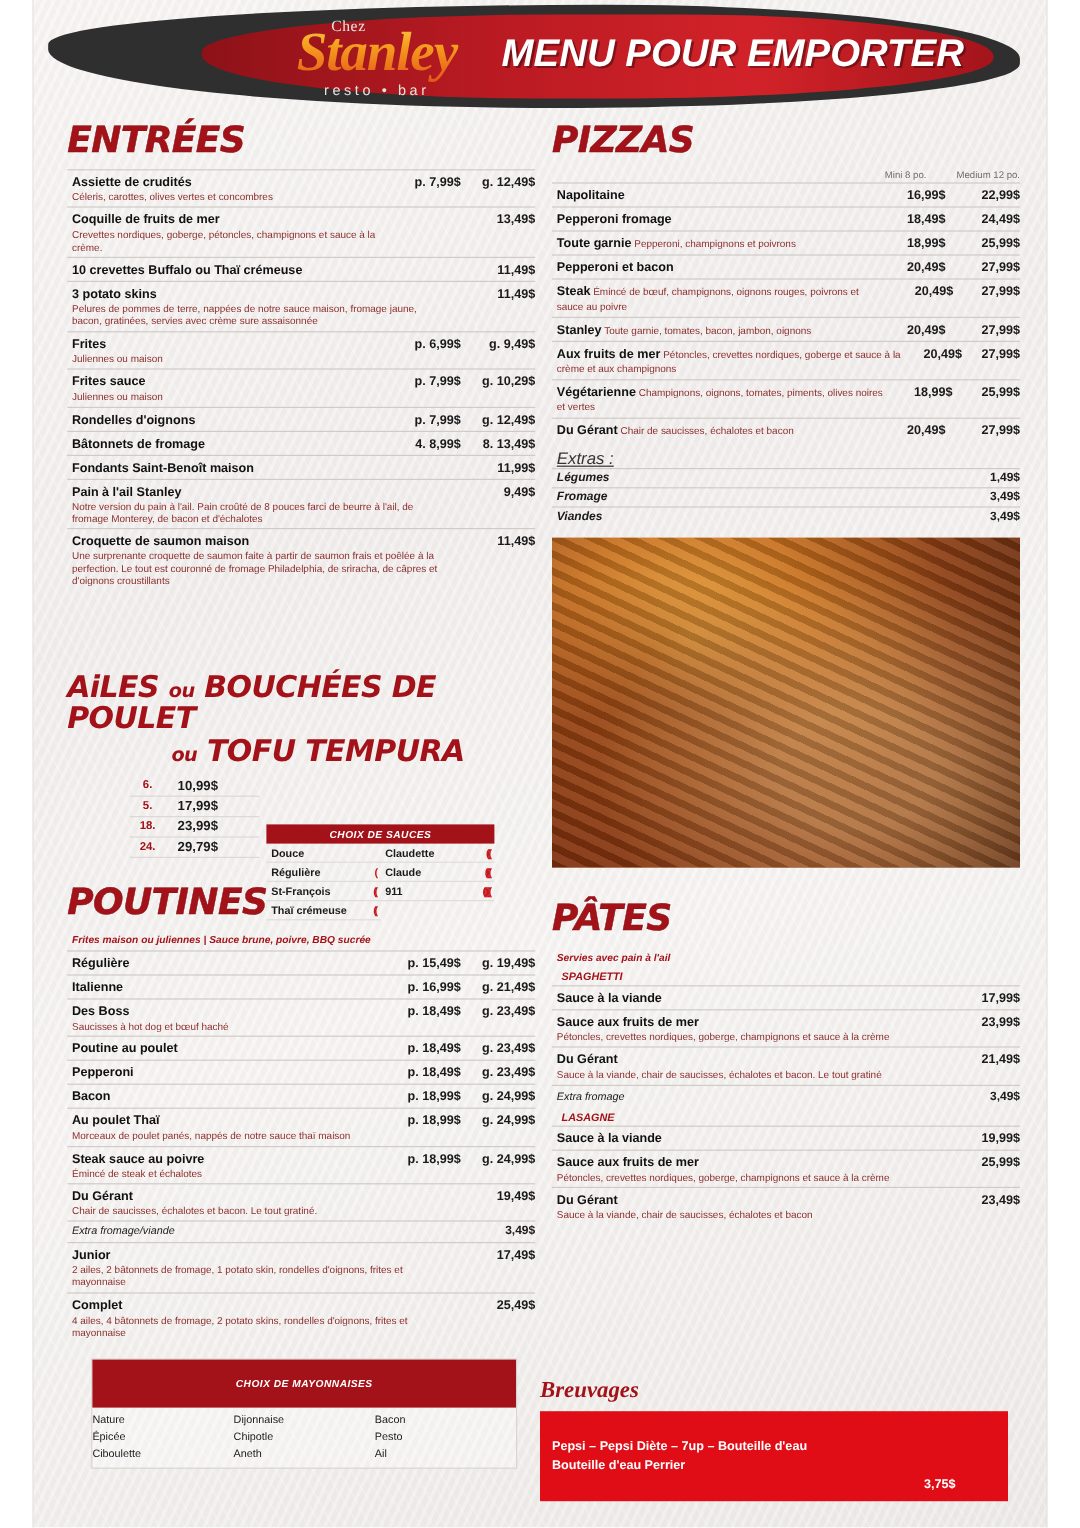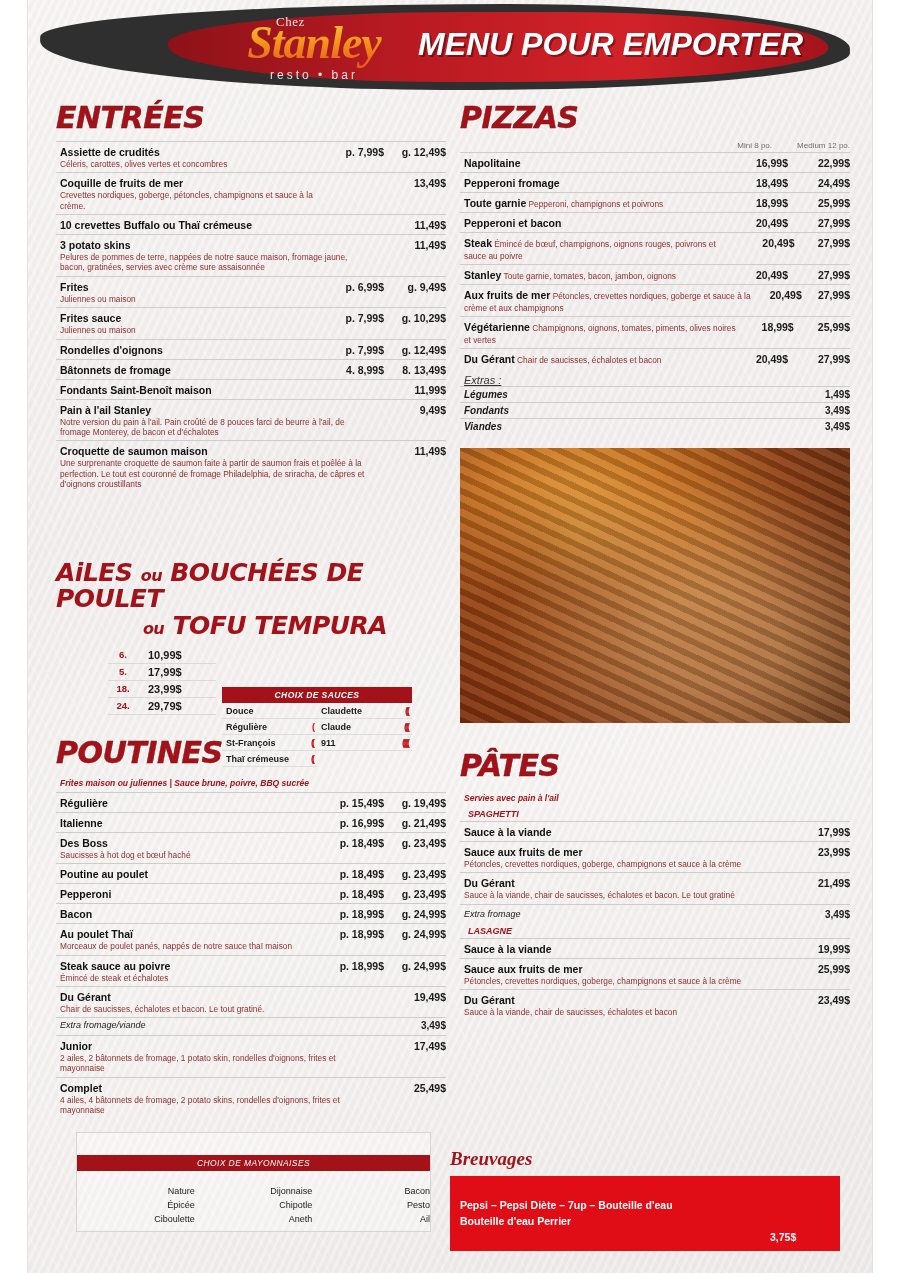--- a/index.html
+++ b/index.html
@@ -106,21 +106,21 @@
   }
   .row .p1 { width: 62px; }
   .row .p2 { width: 62px; }
   .row .single { width: 70px; font-size: 10.5px; font-weight: bold; text-align: right; white-space: nowrap; }
 
   
   .pizza-head { display:flex; justify-content:flex-end; font-size: 8px; color:#6d6d6d; padding-bottom:2px;}
   .pizza-head span { width: 78px; text-align:right; }
 
   
-  .extras-label { font-size: 11px; font-style: italic; color:#333; margin-top:6px; padding-left:4px;text-decoration:underline;}
+  .extras-label { font-size: 14px; font-style: italic; color:#333; margin-top:6px; padding-left:4px;text-decoration:underline;}
   .exrow { display:flex; border-top:1px solid #cfcbc8; padding: 2px 0; }
   .exrow .nm { flex:1; font-size: 10px; font-weight: bold; font-style: italic; padding-left:4px;}
   .exrow .pr { font-size: 10px; font-weight: bold; text-align:right; width: 70px;}
 
   
   .ailes { position:absolute; left: 28px; top: 560px; width: 400px; }
   .ailes h2 {
     margin:0; font-family:"DejaVu Sans", sans-serif; font-weight:bold; font-style:italic;
     font-size: 25px; color:#a31219; letter-spacing:-0.5px; line-height:1.05;
   }
@@ -164,22 +164,22 @@
   }
 
   
   .poutines { position:absolute; left: 28px; top: 735px; width: 390px; }
   .poutines .sub {
     font-size: 8.5px; font-style: italic; font-weight:bold; color:#a31219; padding:2px 0 4px 4px;
   }
   
   .tour { position:absolute; left: 28px; top: 1035px; width: 390px; }
   .mayo { margin-top: 14px; width: 355px; margin-left: 20px; border:1px solid #d8d4d1; background: rgba(255,255,255,.35);}
-  .mayo-head { background:#a31219; color:#fff; text-align:center; font-size: 8.5px; font-weight:normal; font-style:italic; padding:3px 0; letter-spacing:.4px;margin-top:22px;}
-  .mayo-grid { display:flex; text-align:right; padding: 3px 0 5px 0; margin-top: 10px;}
+  .mayo-head { background:#a31219; color:#fff; text-align:center; font-size: 8.5px; font-weight:bold; font-style:italic; padding:15px 0; letter-spacing:.4px;}
+  .mayo-grid { display:flex; text-align:left; padding: 3px 0 5px 0;}
   .mayo-grid div { flex:1; }
   .mayo-grid span { display:block; font-size: 9px; padding: 2px 0; }
 
   
   .pates { position:absolute; left: 432px; top: 748px; width: 390px; }
   .pates .servies { font-size: 8.5px; font-style:italic; font-weight:bold; color:#a31219; padding: 4px 0 4px 4px;}
   .pates .grp { font-size: 9px; font-style:italic; font-weight:bold; color:#a31219; padding: 2px 0 2px 8px;}
   .pates .extra { display:flex; border-top:1px solid #cfcbc8; padding: 4px 0; }
   .pates .extra .nm { flex:1; font-size: 9px; font-style:italic; padding-left:4px;}
   .pates .extra .pr { font-size: 10px; font-weight:bold; width:70px; text-align:right;}
@@ -327,21 +327,21 @@
           <div class="p2">27,99$</div>
         </div>
       </div>
     <div class="extras-label">Extras :</div>
     <div id="pizza-extras">
         <div class="exrow">
           <div class="nm">Légumes</div>
           <div class="pr">1,49$</div>
         </div>
         <div class="exrow">
-          <div class="nm">Fondants</div>
+          <div class="nm">Fromage</div>
           <div class="pr">3,49$</div>
         </div>
         <div class="exrow">
           <div class="nm">Viandes</div>
           <div class="pr">3,49$</div>
         </div>
       </div>
   </div>
 
   <div class="ailes">

